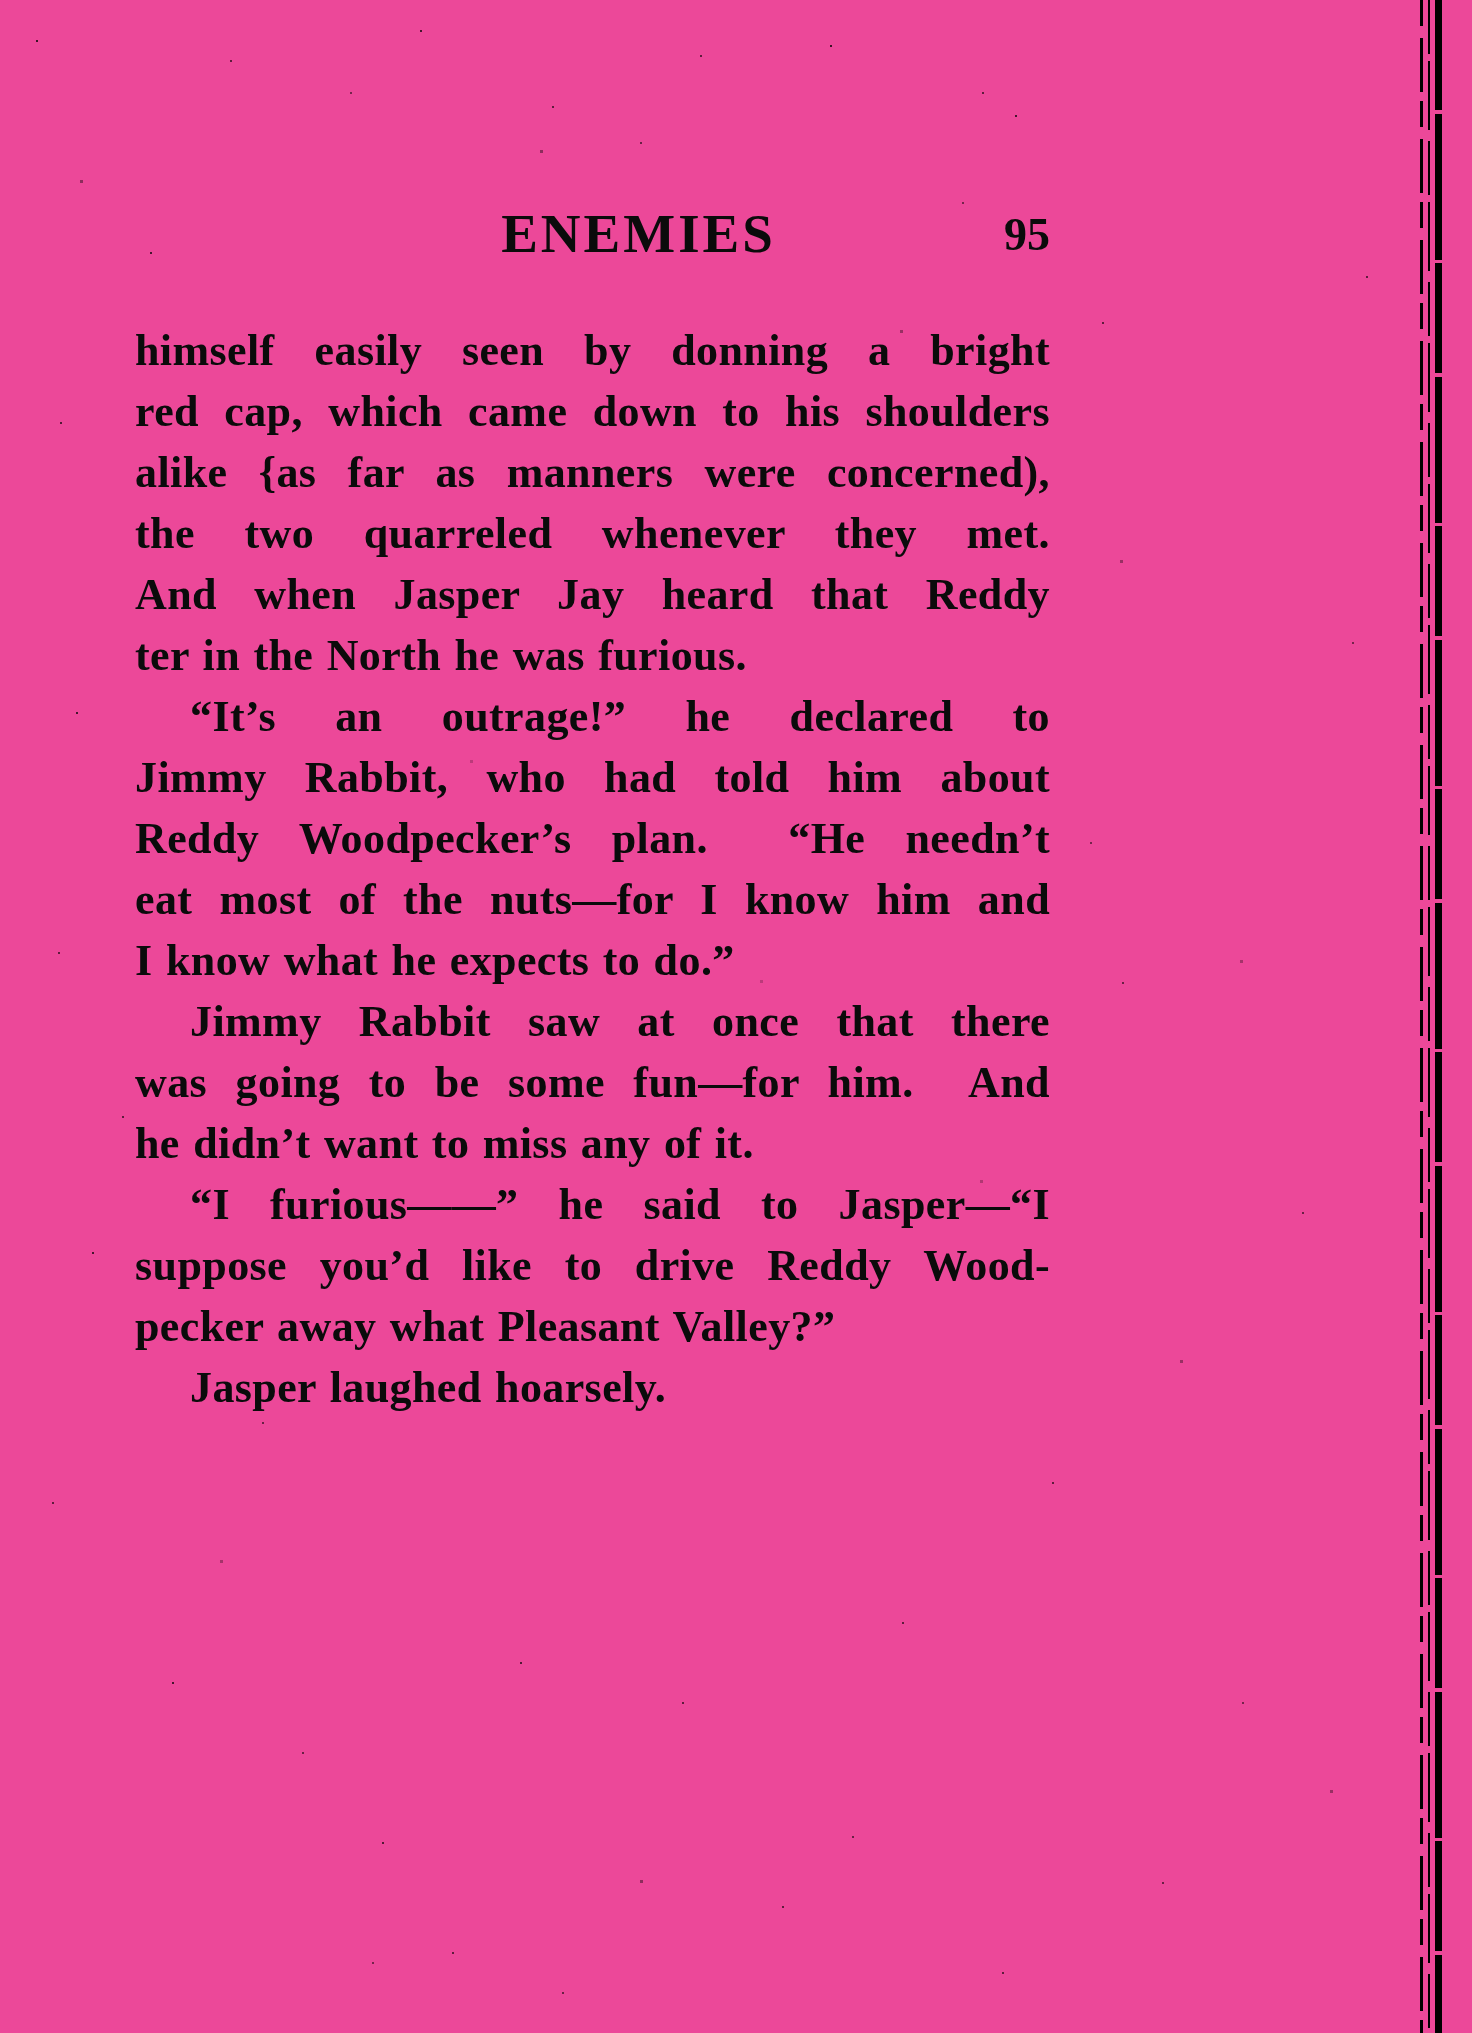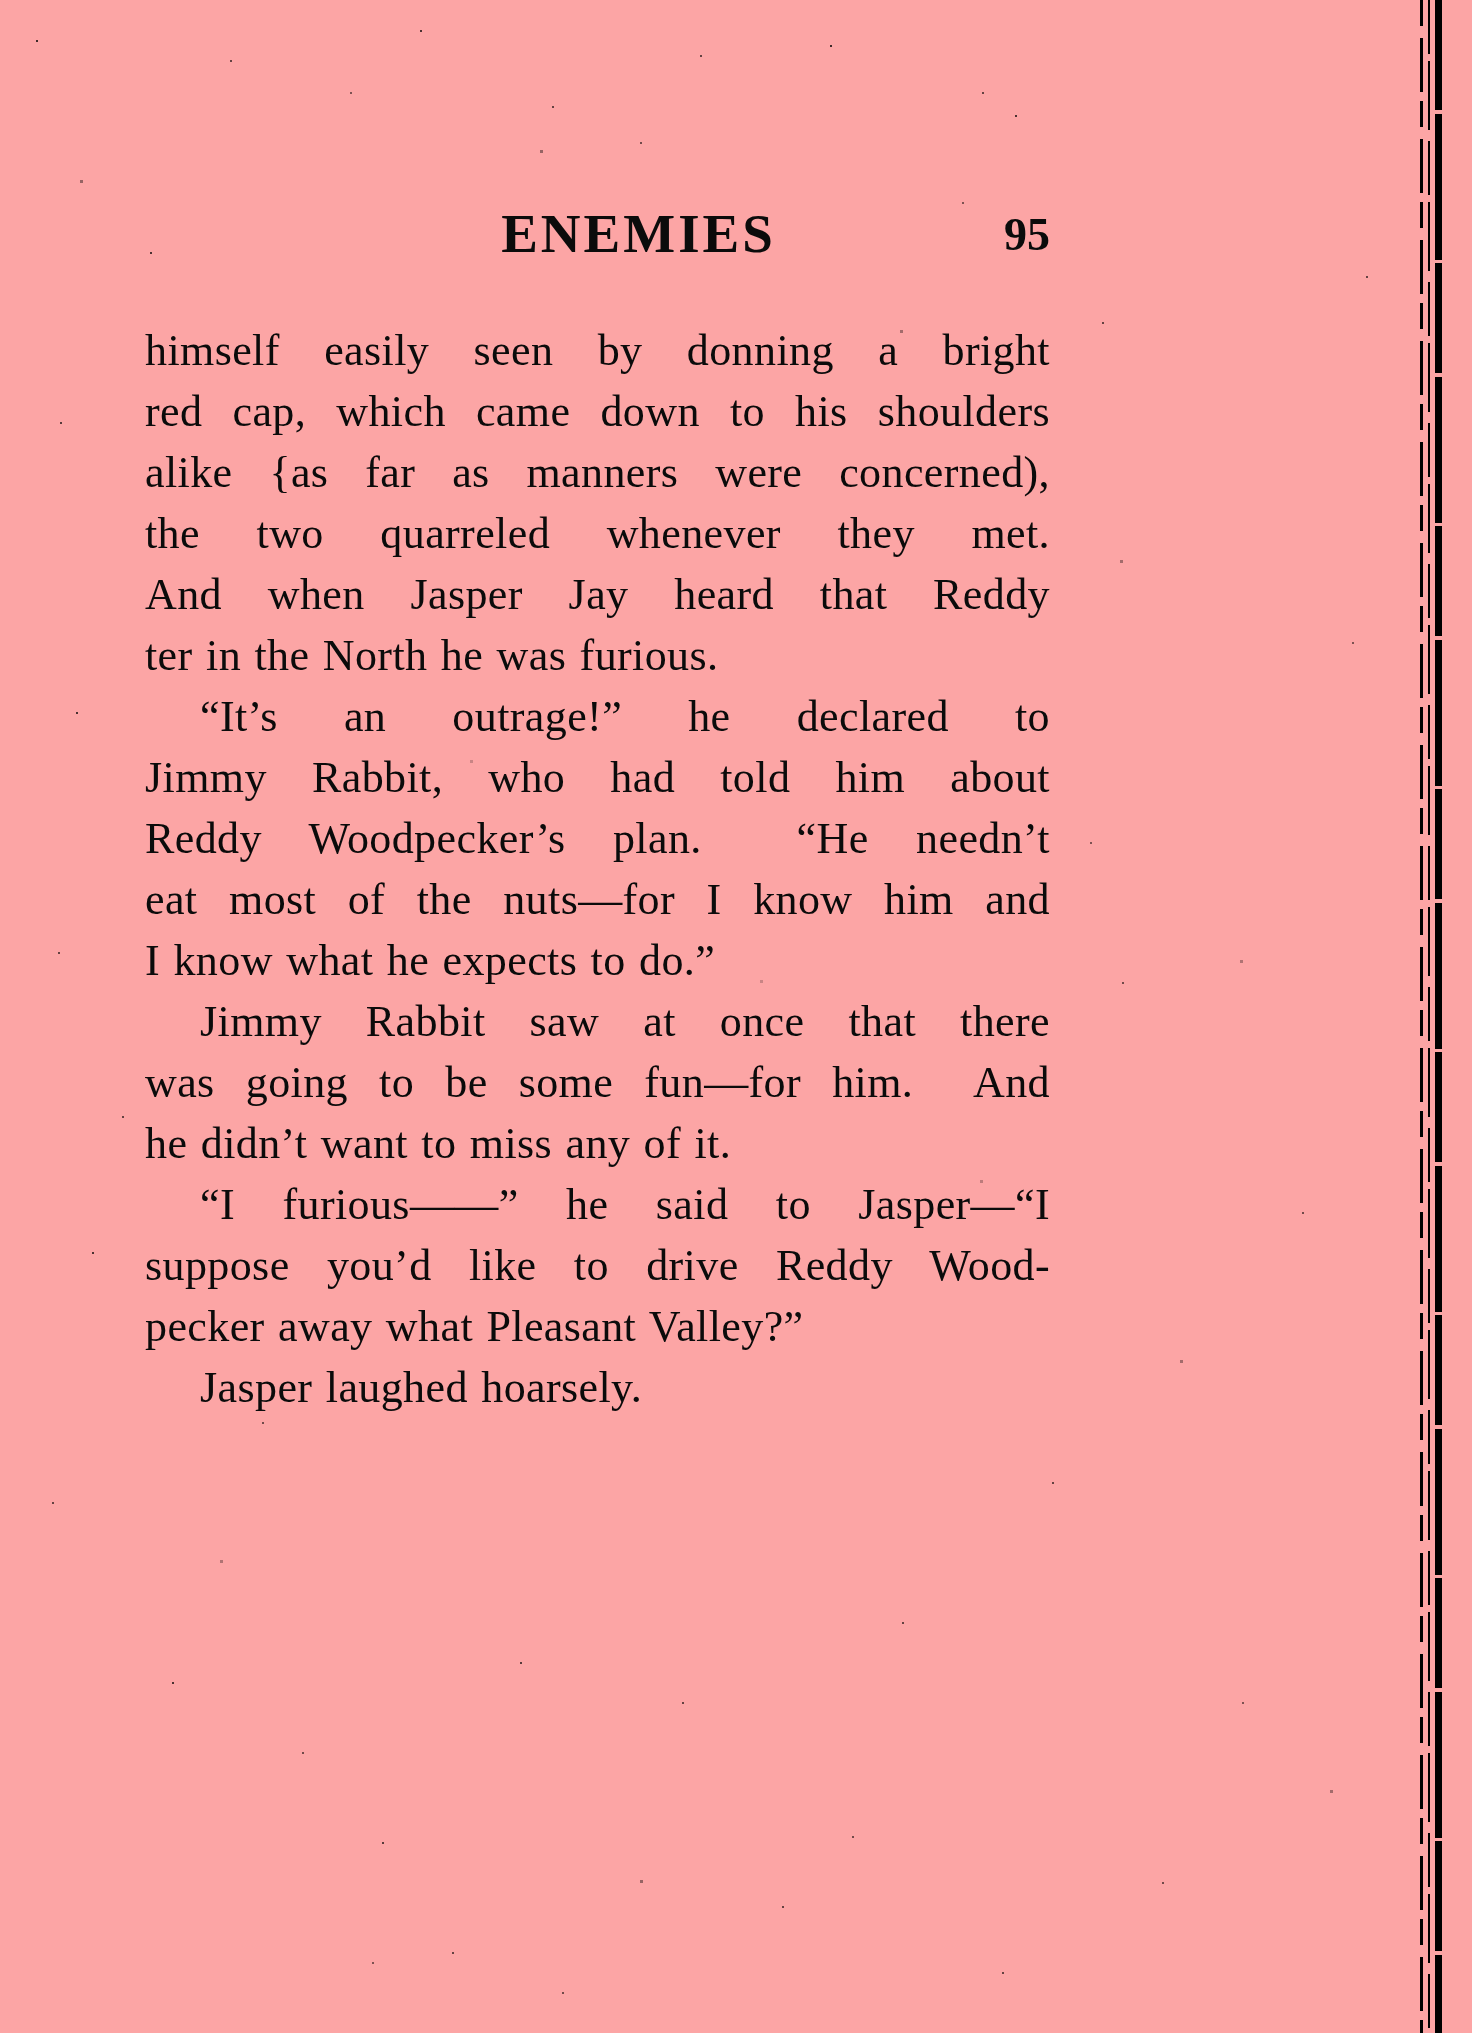--- a/index.html
+++ b/index.html
@@ -1,20 +1,20 @@
 <!DOCTYPE html>
 <html><head>
 <meta charset="utf-8">
 <style>
   html, body { margin: 0; padding: 0; background: #e8e8e8; }
   .page {
     position: relative;
     width: 1472px;
     height: 2033px;
-    background: #fca5a5;
+    background: #ec4899;
     overflow: hidden;
     font-family: "Liberation Serif", "DejaVu Serif", serif;
     color: #0b0b0b;
   }
 
   
   .running-head {
     position: absolute;
     left: 135px;
     top: 206px;
@@ -41,29 +41,28 @@
 
   
   .text-block {
     position: absolute;
     left: 135px;
     top: 320px;
     width: 915px;
   }
   .line {
     font-size: 44px;
-    font-weight: normal;
+    font-weight: bold;
     line-height: 61px;
     height: 61px;
     letter-spacing: 0.4px;
     word-spacing: 2px;
     white-space: pre-wrap;
     overflow: hidden;
     text-align: left;
-    margin-left: 10px;
   }
   .line.just {
     text-align: justify;
     text-align-last: justify;
   }
   .line.indent { text-indent: 55px; }
 
   
   .edge-line { position: absolute; top: 0; height: 2033px; }
   .edge-a {

